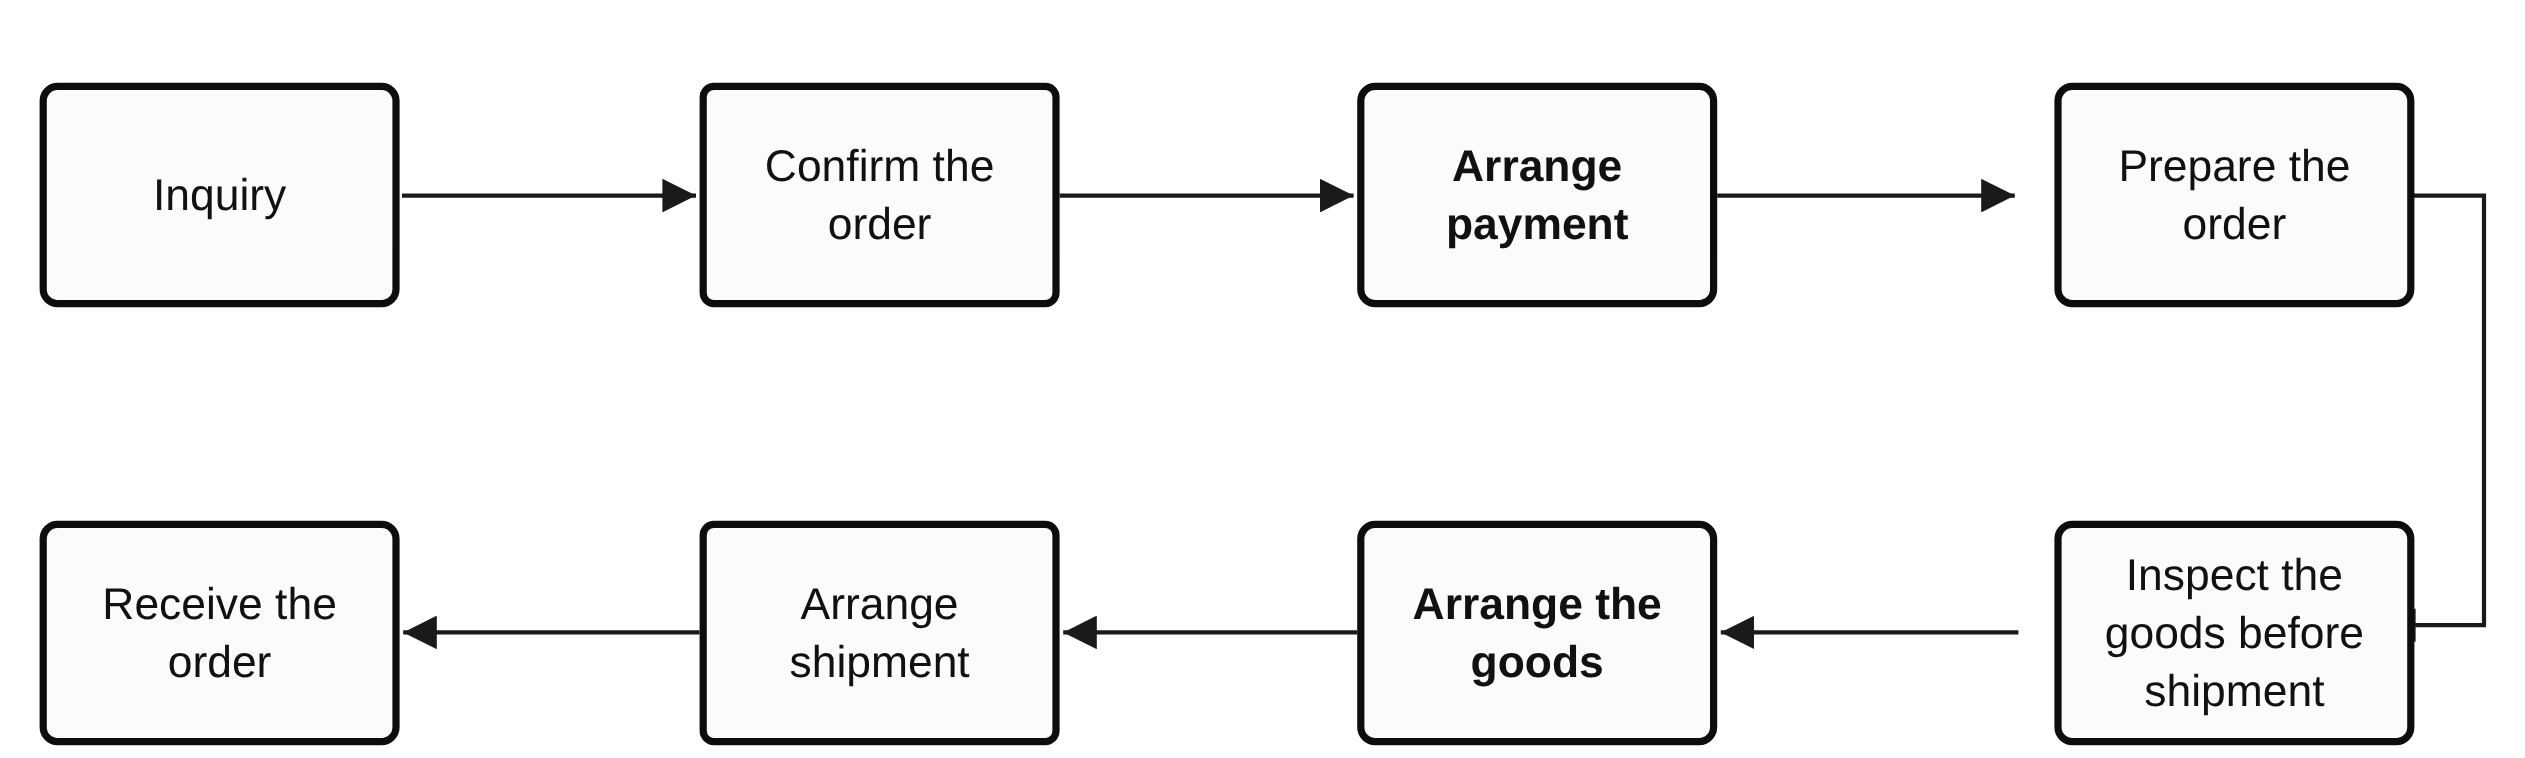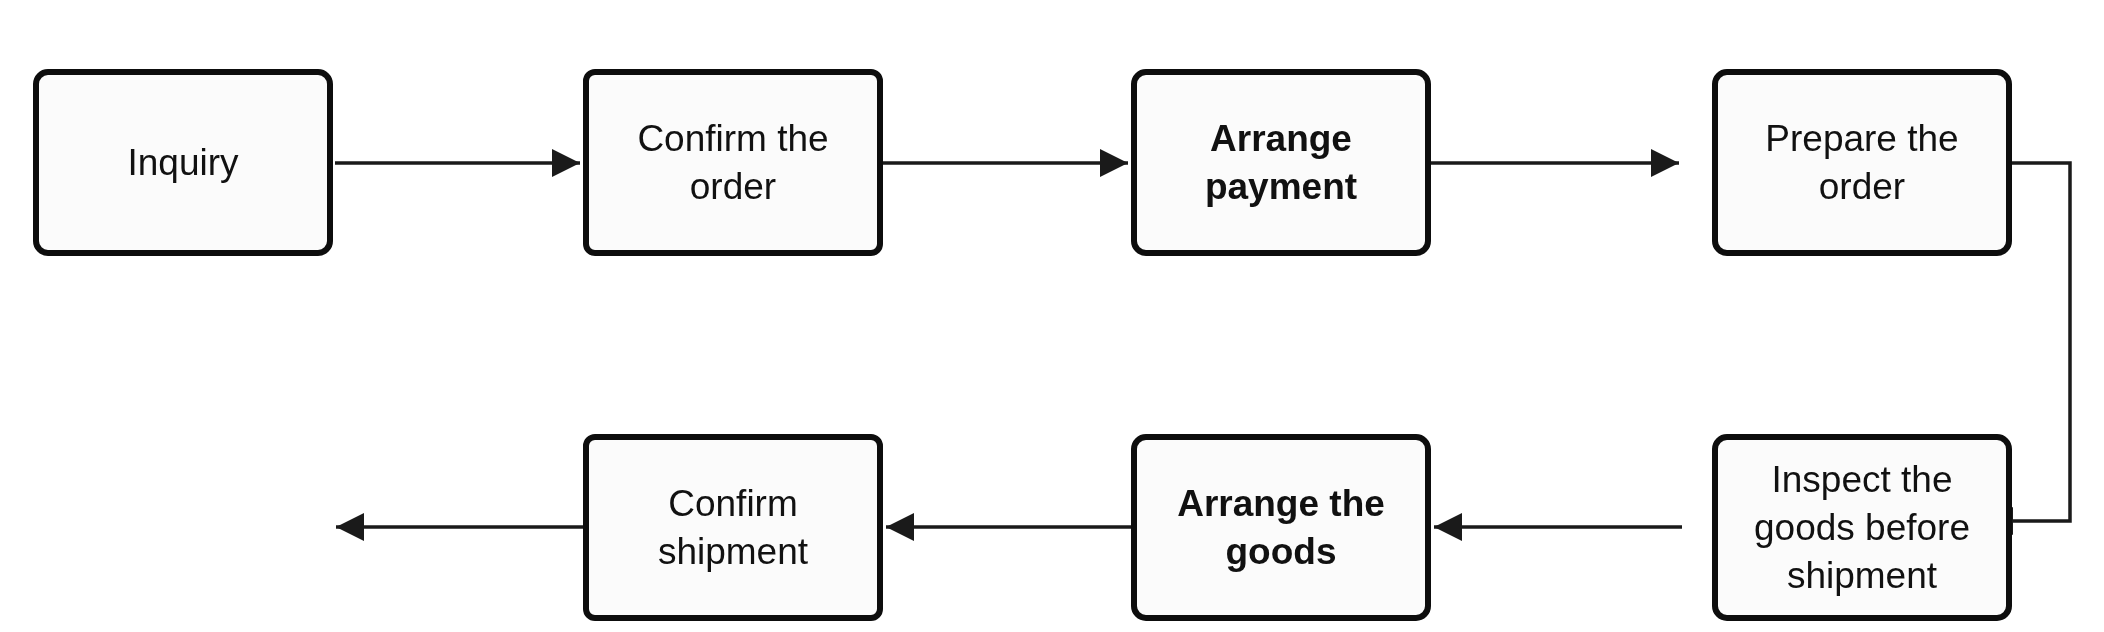--- a/index.html
+++ b/index.html
@@ -84,16 +84,19 @@
     <span>Prepare the order</span>
   </div>
 
   <div class="node row-bottom col-4">
     <span>Inspect the goods before shipment</span>
   </div>
   <div class="node row-bottom col-3">
     <span>Arrange the goods</span>
   </div>
   <div class="node row-bottom col-2">
-    <span>Confirm shipment</span>
+    <span>Arrange shipment</span>
+  </div>
+  <div class="node row-bottom col-1">
+    <span>Receive the order</span>
   </div>
 
 </div>
 
 </body></html>

